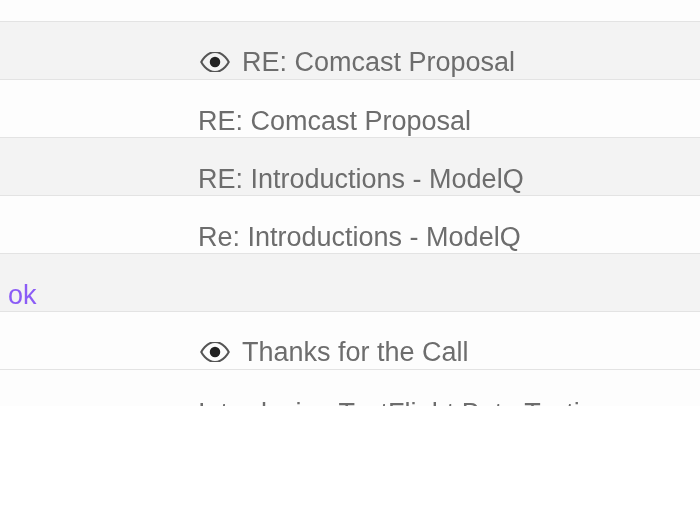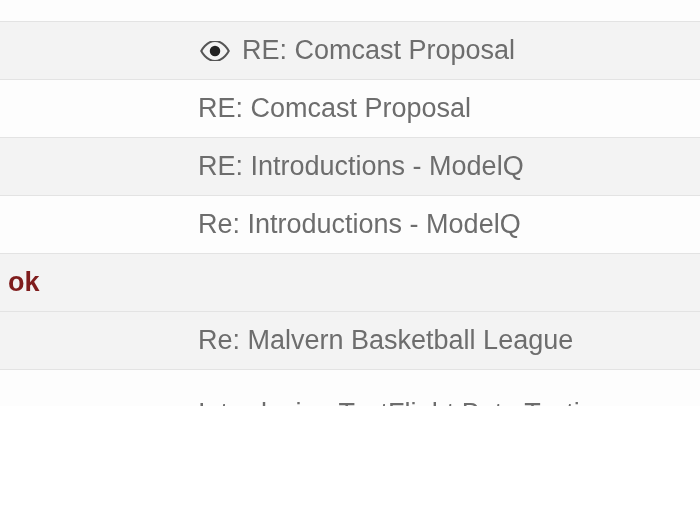--- a/index.html
+++ b/index.html
@@ -8,38 +8,37 @@
       height: 525px;
       overflow: hidden;
       font-family: Arial, Helvetica, sans-serif;
       background: #fff;
     }
     .list {
       width: 100%;
     }
     .row {
       display: flex;
-      align-items: center;
+      align-items: flex-end;
       height: 58px;
       border-bottom: 1px solid #e3e3e3;
       background: #fdfdfd;
     }
     .row.alt {
       background: #f3f3f3;
     }
     .sender-col {
       flex: 0 0 198px;
       padding-left: 8px;
       padding-right: 8px;
-      color: #7f1d1d;
+      color: #8b5cf6;
       font-size: 27px;
       white-space: nowrap;
       overflow: hidden;
       position: relative;
-      font-weight: bold;
     }
     .subject-col {
       flex: 1;
       display: flex;
       align-items: center;
       color: #6d6d6d;
       font-size: 27px;
       white-space: nowrap;
       overflow: hidden;
     }
@@ -132,29 +131,35 @@
       <span class="subject-text">Re: Introductions - ModelQ</span>
     </div>
   </div>
 
   <div class="row alt">
     <div class="sender-col">
       <span>ok</span>
     </div>
   </div>
 
-
-  <div class="row alt">
+  <div class="row">
     <div class="sender-col">
       <span></span>
     </div>
     <div class="subject-col">
-      <span class="subject-text">Re: Malvern Basketball League</span>
+      <span class="eye">
+        <svg viewBox="0 0 24 16" width="30" height="20">
+          <path d="M12 0 C5 0 1 8 1 8 s4 8 11 8 s11-8 11-8 S19 0 12 0 Z" fill="none" stroke="#555" stroke-width="1.6"></path>
+          <circle cx="12" cy="8" r="4.2" fill="#222"></circle>
+        </svg>
+      </span>
+      <span class="subject-text">Thanks for the Call</span>
     </div>
   </div>
+
 
   <div class="row last">
     <div class="sender-col">
       <span></span>
     </div>
     <div class="subject-col">
       <span class="subject-text">Introducing TestFlight Beta Testing</span>
     </div>
   </div>
 

